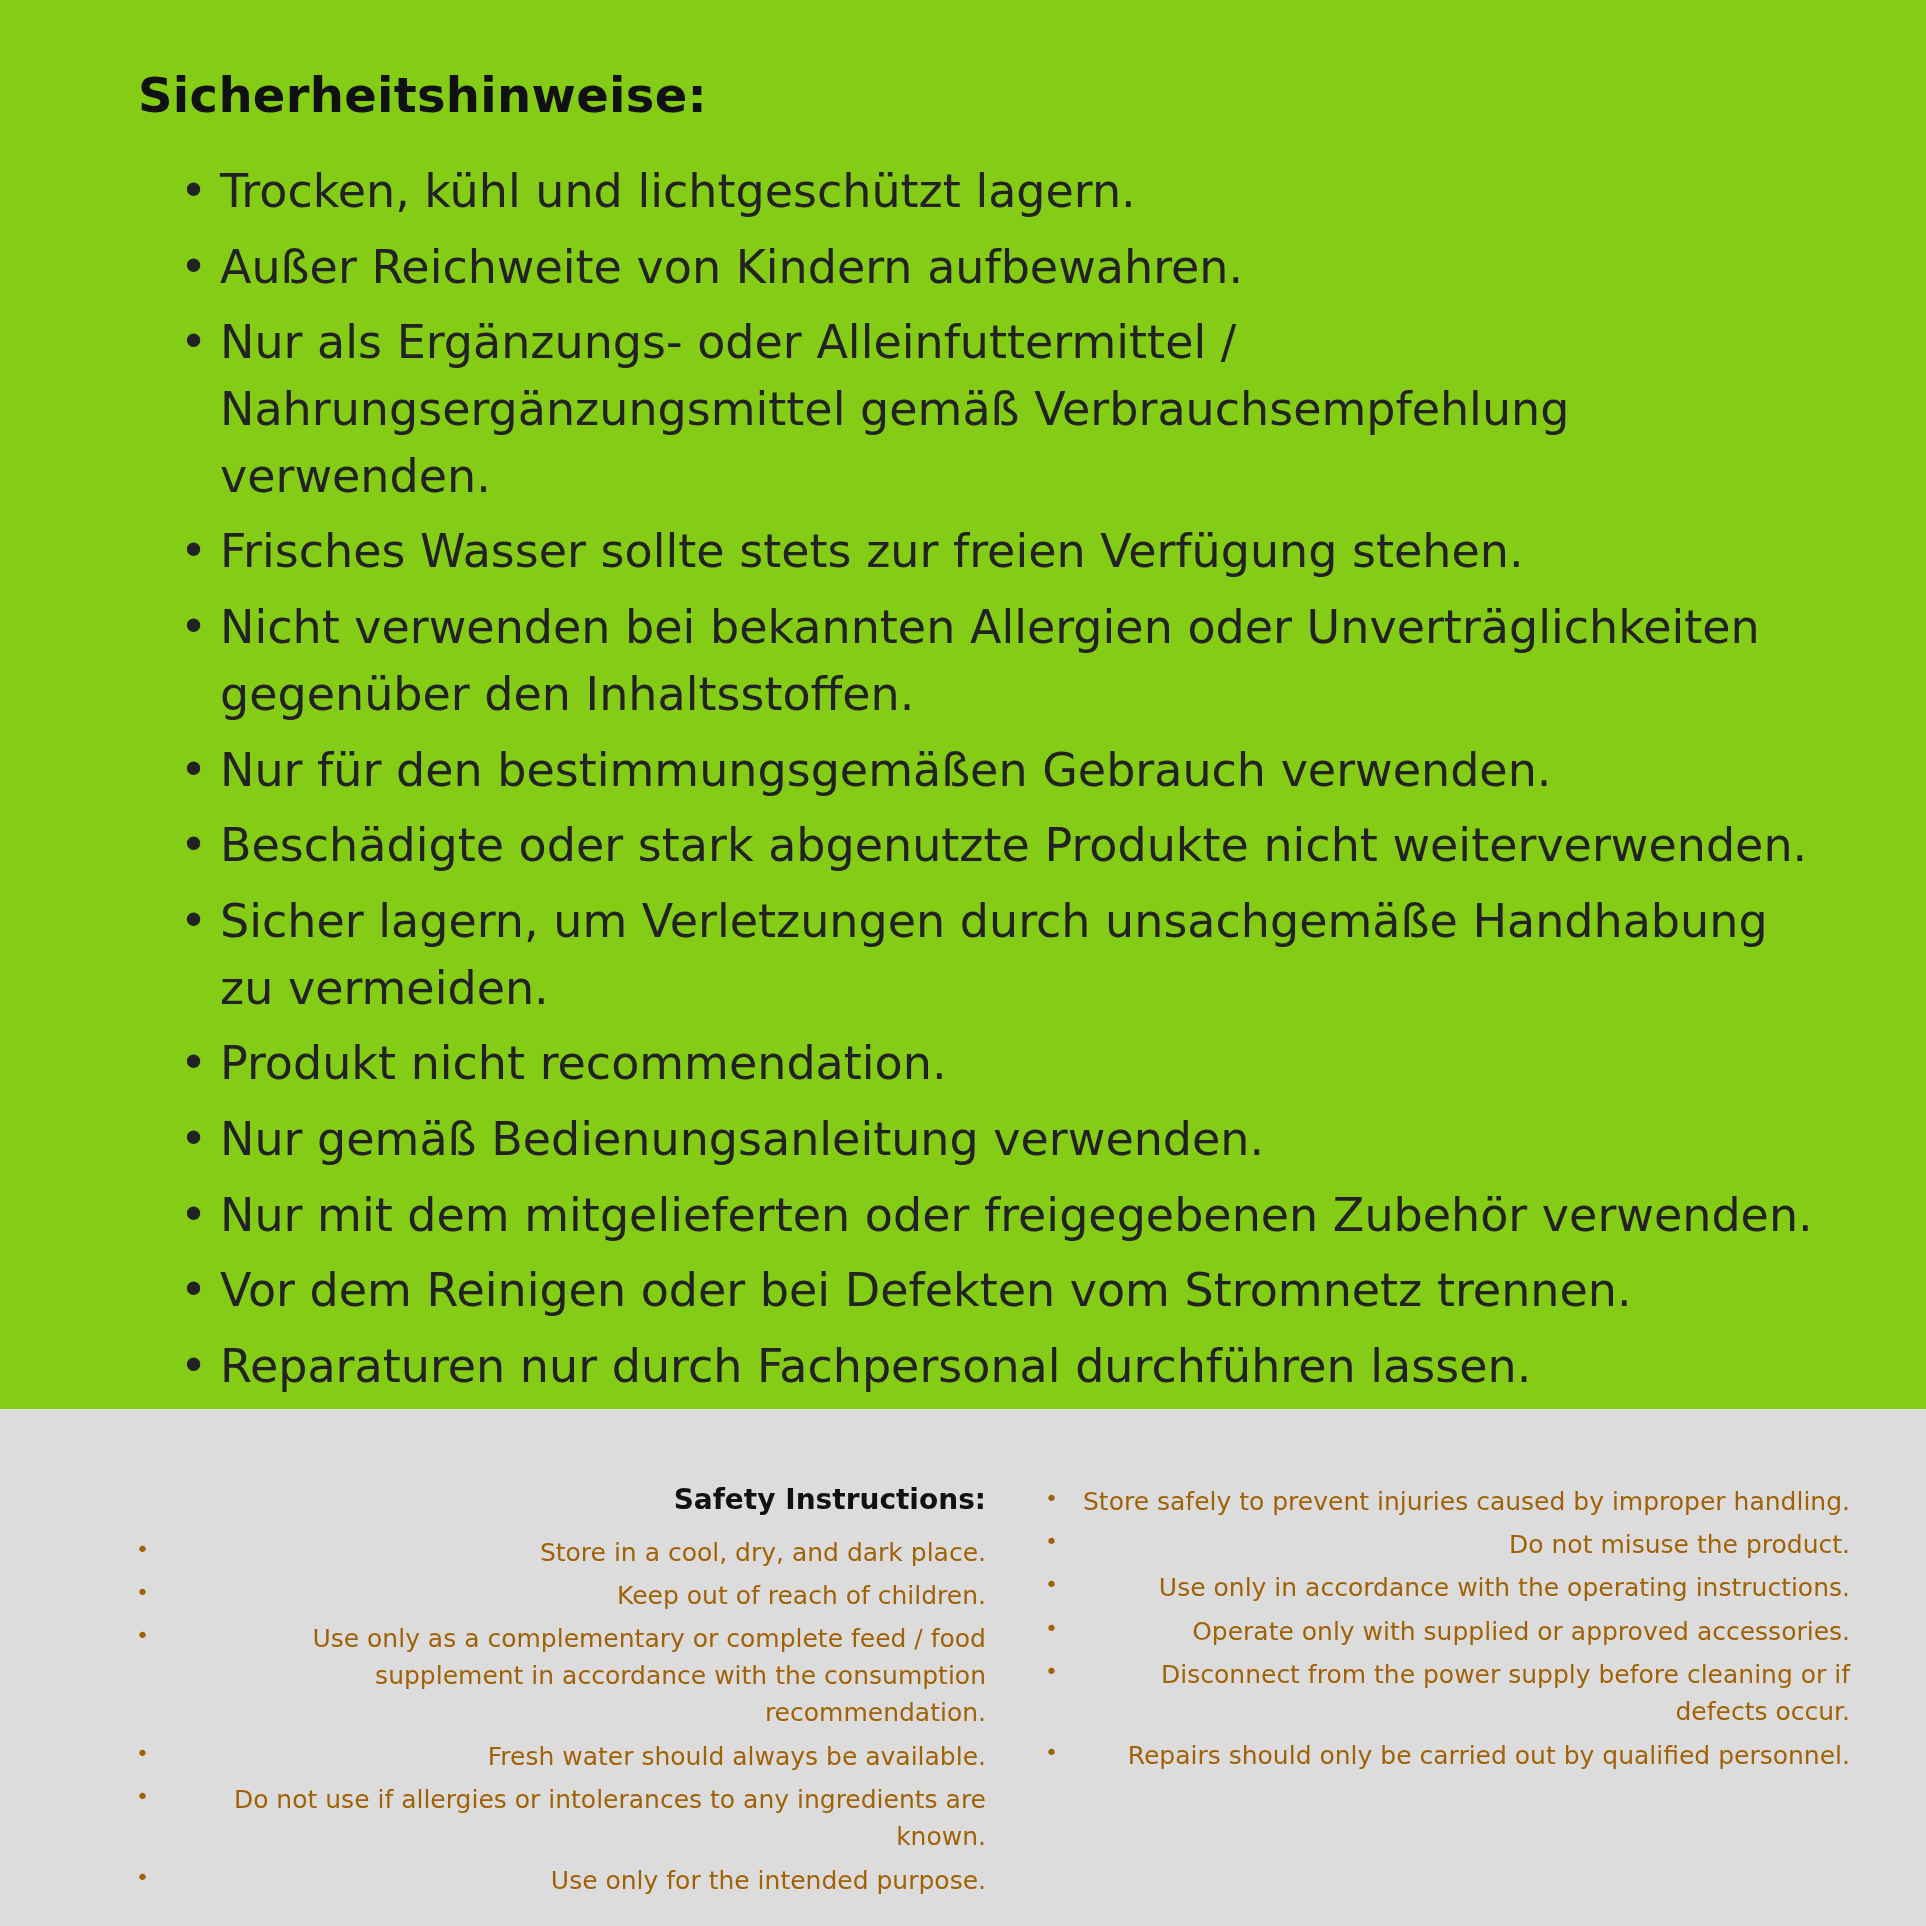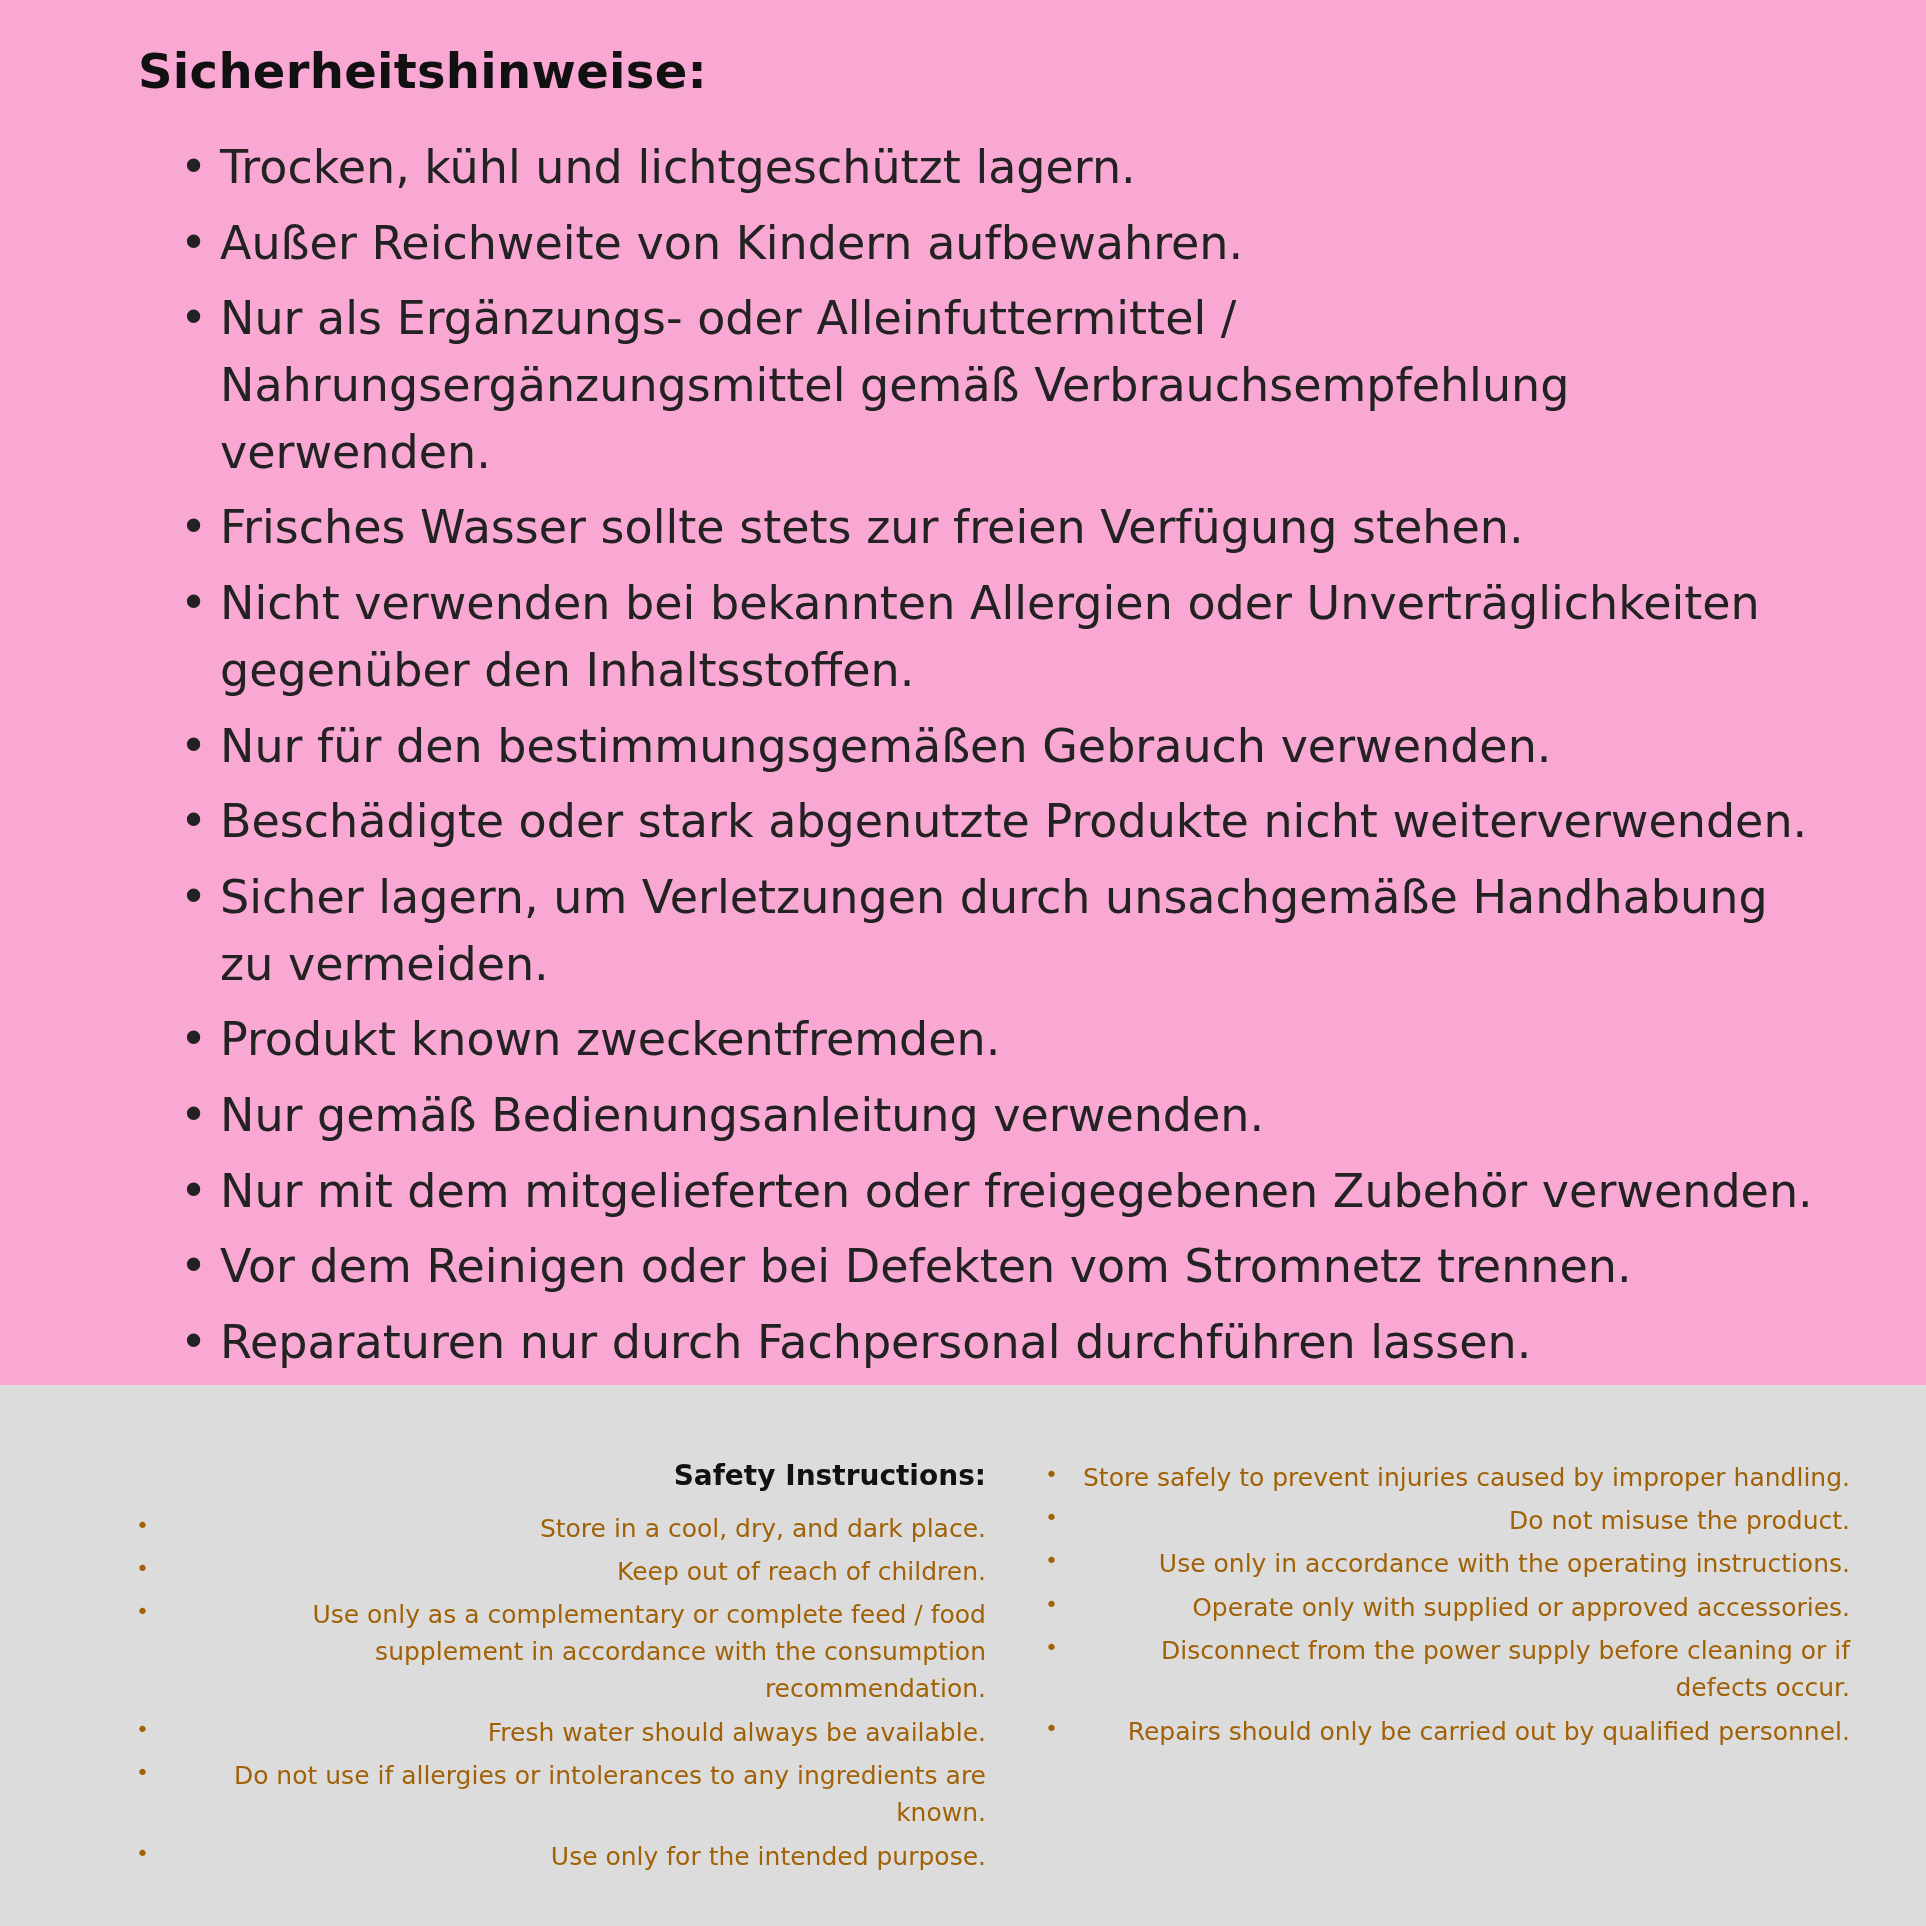--- a/index.html
+++ b/index.html
@@ -14,22 +14,22 @@
   .page {
     width: 1926px;
     height: 1926px;
     display: flex;
     flex-direction: column;
   }
 
   
   .section-german {
     flex: 0 0 1319px;
-    background: #f9a8d4;
-    padding: 43px 96px 0 138px;
+    background: #84cc16;
+    padding: 67px 96px 0 138px;
   }
   .german-title {
     font-size: 48px;
     font-weight: 700;
     color: #111111;
     margin-bottom: 35px;
     letter-spacing: 0.3px;
   }
   .german-list {
     list-style: none;
@@ -98,21 +98,21 @@
     <h1 class="german-title">Sicherheitshinweise:</h1>
     <ul class="german-list">
       <li>Trocken, kühl und lichtgeschützt lagern.</li>
       <li>Außer Reichweite von Kindern aufbewahren.</li>
       <li>Nur als Ergänzungs- oder Alleinfuttermittel / Nahrungsergänzungsmittel gemäß Verbrauchsempfehlung verwenden.</li>
       <li>Frisches Wasser sollte stets zur freien Verfügung stehen.</li>
       <li>Nicht verwenden bei bekannten Allergien oder Unverträglichkeiten gegenüber den Inhaltsstoffen.</li>
       <li>Nur für den bestimmungsgemäßen Gebrauch verwenden.</li>
       <li>Beschädigte oder stark abgenutzte Produkte nicht weiterverwenden.</li>
       <li>Sicher lagern, um Verletzungen durch unsachgemäße Handhabung zu vermeiden.</li>
-      <li>Produkt known zweckentfremden.</li>
+      <li>Produkt nicht recommendation.</li>
       <li>Nur gemäß Bedienungsanleitung verwenden.</li>
       <li>Nur mit dem mitgelieferten oder freigegebenen Zubehör verwenden.</li>
       <li>Vor dem Reinigen oder bei Defekten vom Stromnetz trennen.</li>
       <li>Reparaturen nur durch Fachpersonal durchführen lassen.</li>
     </ul>
   </div>
 
   <div class="section-english">
 
     <div class="col col-left">

